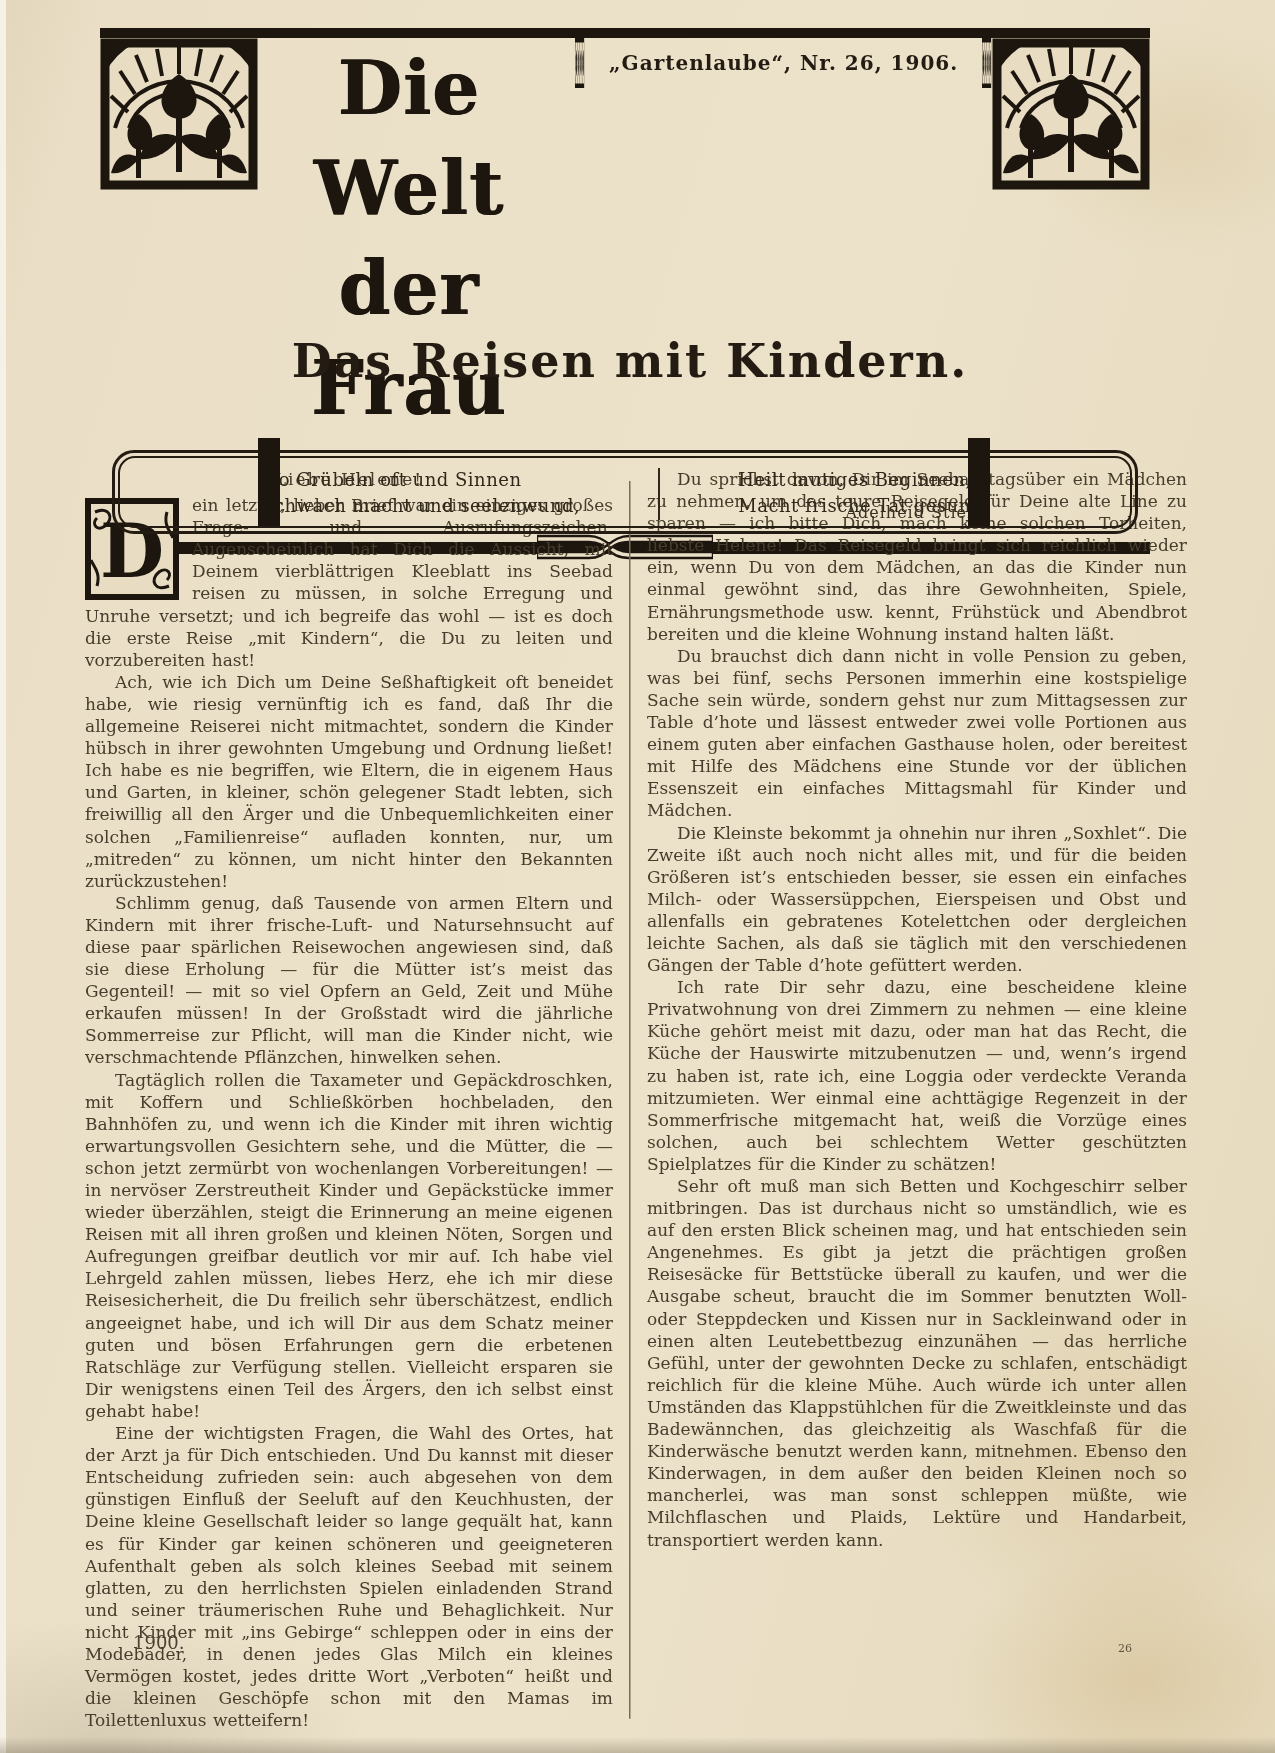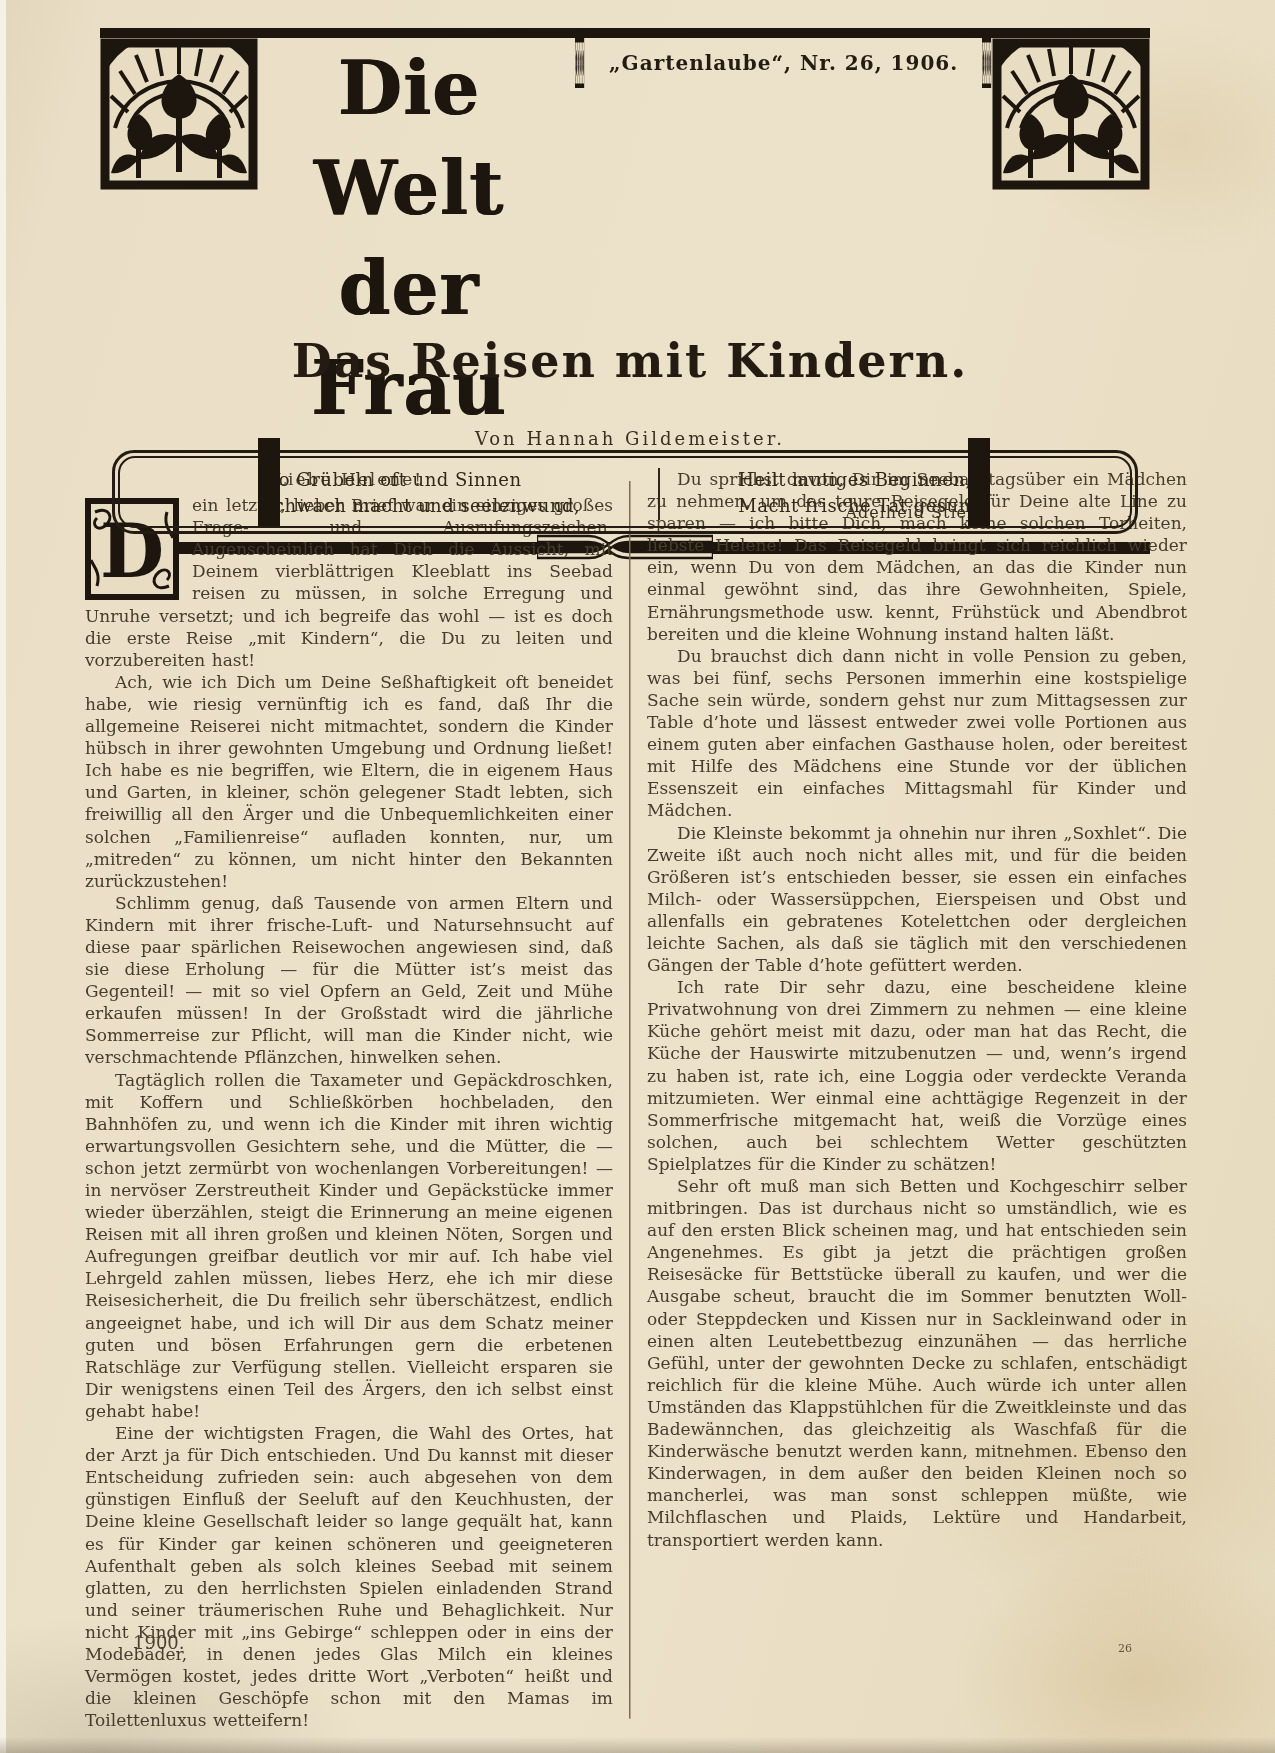--- a/index.html
+++ b/index.html
@@ -186,21 +186,20 @@
 
     <div class="mh-baseline">
       <svg class="knot" viewBox="0 0 176 34">
         <path d="M0 8 L52 8 C70 8 74 24 92 24 L176 24 L176 30 L92 30 C70 30 72 14 52 14 L0 14 Z" fill="#eadfc6" stroke="#1d160e" stroke-width="2.4"></path>
         <path d="M0 24 L52 24 C70 24 74 8 92 8 L176 8 L176 14 L92 14 C70 14 72 30 52 30 L0 30 Z" fill="#eadfc6" stroke="#1d160e" stroke-width="2.4"></path>
       </svg>
     </div>
   </div>
 
   <div class="article-title">Das Reisen mit Kindern.</div>
-  <div class="article-byline">Von Hannah Gildemeister.</div>
 
   <div class="columns">
     <div class="col col-left">
       <p class="salutation">Liebe Helene!</p>
       <p class="para dropcap-para">
         <span class="dropcap">
           <svg viewBox="0 0 94 102">
             <rect x="3" y="3" width="88" height="96" fill="#e8ddc3" stroke="#1d160e" stroke-width="6"></rect>
             <g stroke="#1d160e" fill="none" stroke-width="3">
               <path d="M10 14 c14 -6 20 6 10 14 c-8 6 -14 -2 -8 -8"></path>

